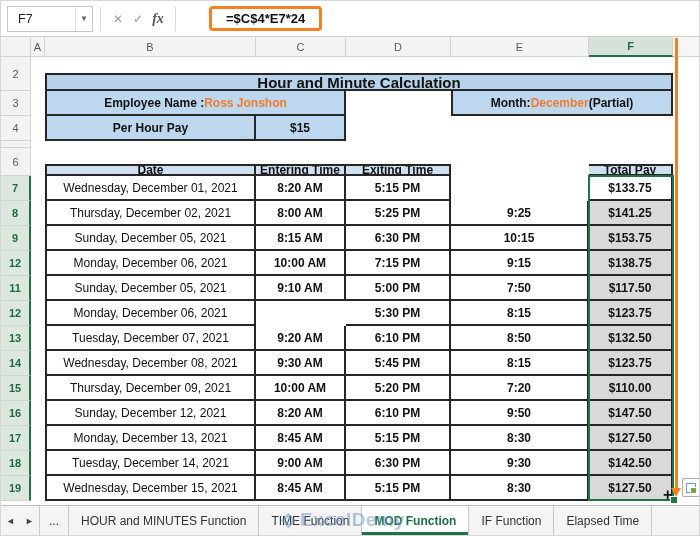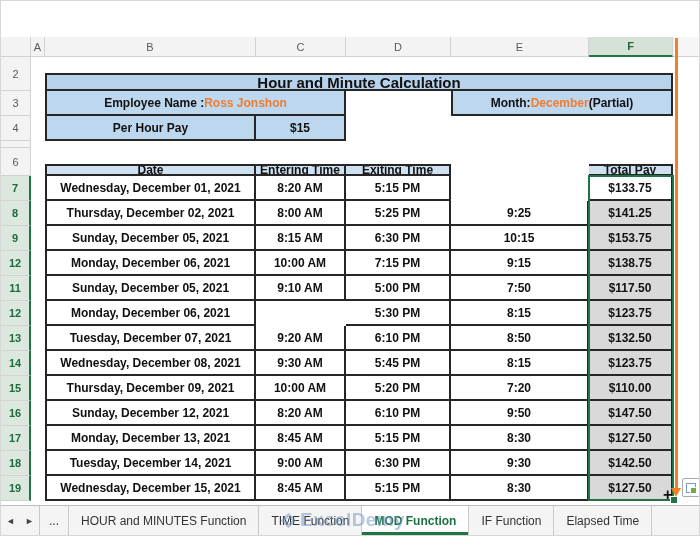--- a/index.html
+++ b/index.html
@@ -28,21 +28,21 @@
   .rh.selected { background:#dce8de; color:#1e6b3e; font-weight:700; border-right:2px solid #217346; }
 
   .cell { display:flex; align-items:center; justify-content:center; background:#fff;
           border-right:2px solid #262626; border-bottom:2px solid #262626;
           font-size:12px; font-weight:600; color:#111; white-space:nowrap; overflow:hidden; }
   .bt { border-top:2px solid #262626;margin-top:16px; }
   .bl { border-left:2px solid #262626; }
   .blue { background:#bdd7ee; }
   .hdr { background:#cfe0f1; font-weight:700; }
   .title-cell { font-size:15px; font-weight:700; background:#b7d2ea; }
-  .date { font-weight:700; }
+  .date { font-weight:400; }
   .gray { background:#d9d9d9; }
   .orange { color:#ed7d31; }
   .infolabel { font-weight:700; }
 
   
   .sel-box { position:absolute; left:587px; top:138px; width:86px; height:326px; border:2px solid #217346; z-index:20; pointer-events:none; }
   .fill-handle { position:absolute; left:669px; top:459px; width:8px; height:8px; background:#217346; border:1.5px solid #fff; z-index:25; }
 
   
   .anno-vline { position:absolute; left:674px; top:37px; width:3px; height:450px; background:#f08223; z-index:40; }
@@ -62,20 +62,32 @@
   .tab-nav { width:19px; display:flex; align-items:center; justify-content:center; color:#444; font-size:9px; }
   .tab { padding:0 12px; display:flex; align-items:center; color:#333; border-right:1px solid #c9c9c9; white-space:nowrap; }
   .tab-first { border-left:1px solid #c9c9c9; padding:0 9px; }
   .tab.active { background:#fff; color:#1e7145; font-weight:700; box-shadow: inset 0 -3px 0 #217346; }
 </style>
 </head>
 <body>
 
 <div class="app">
 
+  <div class="fbar">
+    <div class="namebox">
+      <span class="namebox-text">F7</span>
+      <span class="namebox-arrow">▼</span>
+    </div>
+    <span class="fsep"></span>
+    <span class="fbtn">✕</span>
+    <span class="fbtn">✓</span>
+    <span class="fbtn fx">fx</span>
+    <span class="fsep"></span>
+    <span class="formula-box">=$C$4*E7*24</span>
+  </div>
 
   <div class="sheet">
     <div class="grid">
 
       <div class="ch" style="grid-area:1/1"></div>
       <div class="ch" style="grid-area:1/2">A</div>
       <div class="ch" style="grid-area:1/3">B</div>
       <div class="ch" style="grid-area:1/4">C</div>
       <div class="ch" style="grid-area:1/5">D</div>
       <div class="ch" style="grid-area:1/6">E</div>

